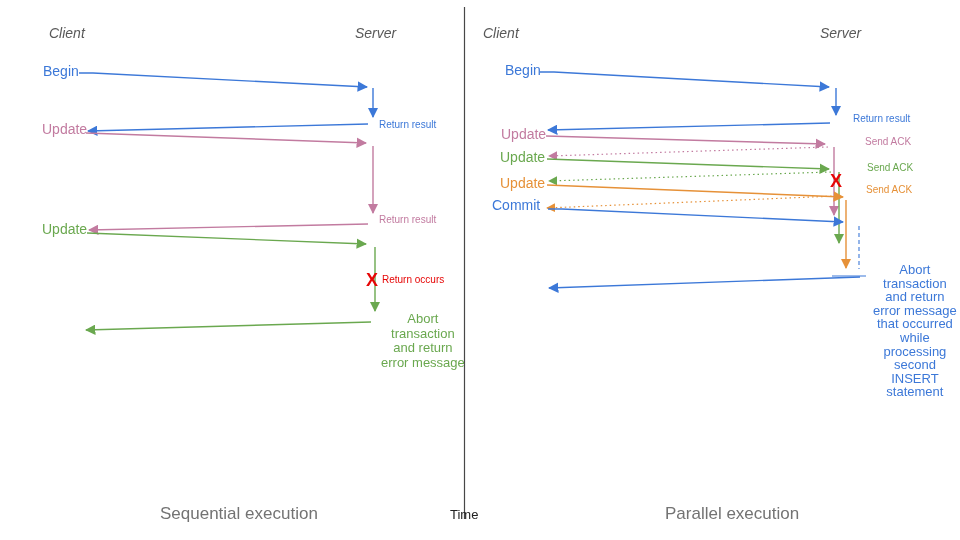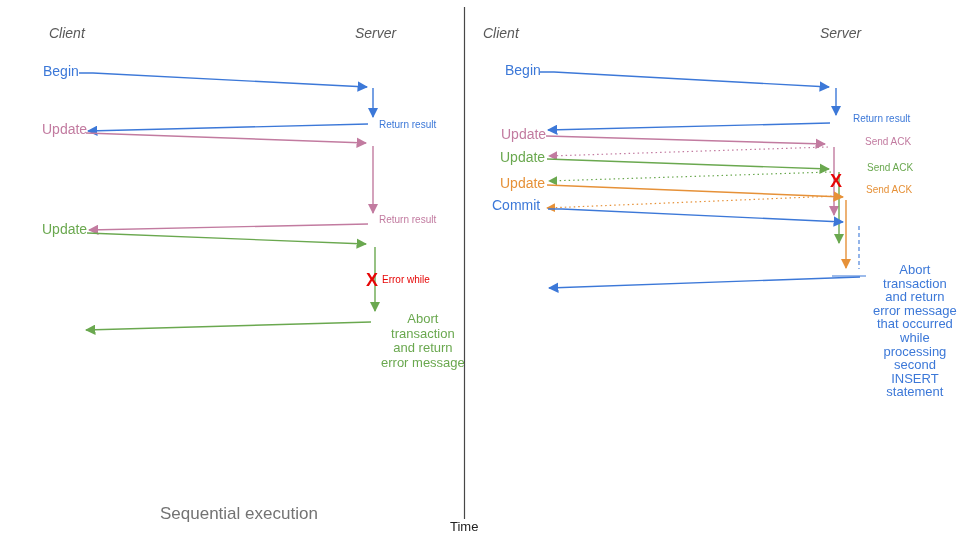--- a/index.html
+++ b/index.html
@@ -97,21 +97,21 @@
 
   <div class="lbl c-blue" style="left:43px;top:64px;">Begin</div>
   <div class="lbl c-blue sm" style="left:379px;top:119px;">Return result</div>
 
   <div class="lbl c-pink" style="left:42px;top:122px;">Update</div>
   <div class="lbl c-pink sm" style="left:379px;top:214px;">Return result</div>
 
   <div class="lbl c-green" style="left:42px;top:222px;">Update</div>
 
   <div class="lbl xmark" style="left:366px;top:271px;">X</div>
-  <div class="lbl c-red sm" style="left:382px;top:274px;">Error while</div>
+  <div class="lbl c-red sm" style="left:382px;top:274px;">Return occurs</div>
 
   <div class="lbl c-green note note-left" style="left:381px;top:312px;">Abort
 transaction
 and return
 error message</div>
 
   <div class="lbl title" style="left:160px;top:505px;">Sequential execution</div>
 
   <div class="lbl hdr" style="left:483px;top:26px;">Client</div>
   <div class="lbl hdr" style="left:820px;top:26px;">Server</div>
@@ -136,16 +136,17 @@
 transaction
 and return
 error message
 that occurred
 while
 processing
 second
 INSERT
 statement</div>
 
+  <div class="lbl title" style="left:665px;top:505px;">Parallel execution</div>
 
-  <div class="lbl time-lbl" style="left:450px;top:508px;margin-top:12px;">Time</div>
+  <div class="lbl time-lbl" style="left:450px;top:508px;">Time</div>
 
 </div>
 
 </body></html>

